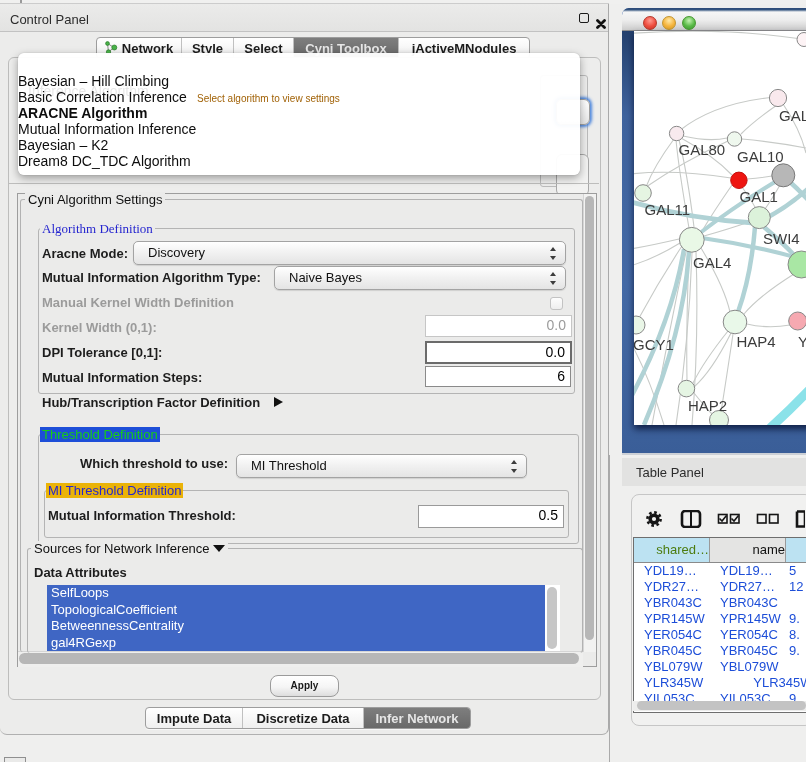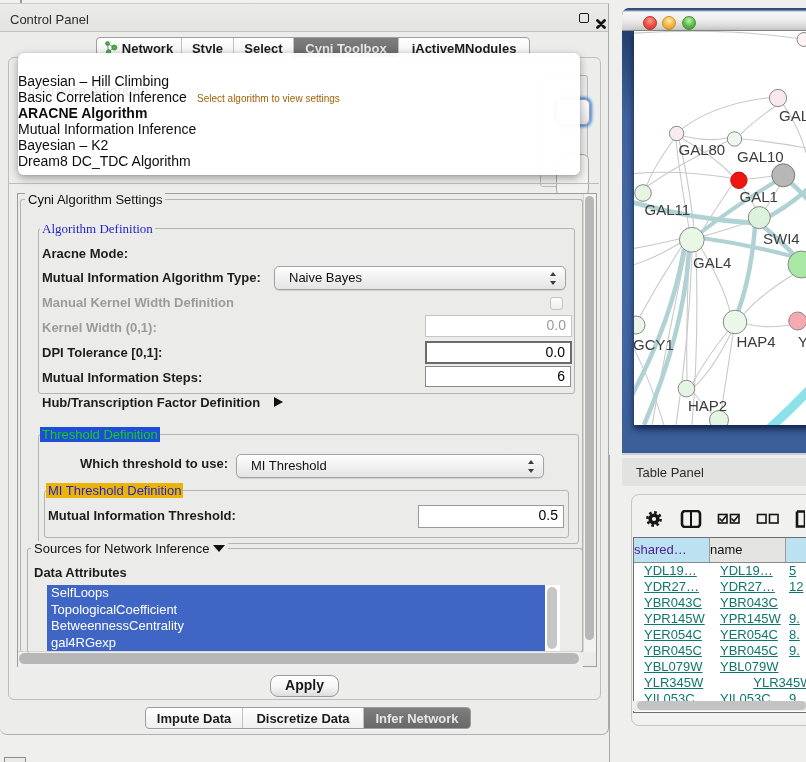--- a/index.html
+++ b/index.html
@@ -71,20 +71,24 @@
   <div class="abs" style="left:19px;top:649px;width:560px;height:11px;background:#b7b7b7;border-radius:6px;"></div>
 
   <div class="abs" style="left:20px;top:195px;width:561px;height:452px;border:1px solid #b2b2b2;border-radius:3px;border-bottom:none;"></div>
   <div class="abs" style="left:25px;top:188px;background:#ebebea;padding:0 3px;font-size:13px;color:#111;">Cyni Algorithm Settings</div>
 
   <div class="fsleg" style="left:38px;top:224px;width:535px;height:164px;">
       <span style="color:#2525cf;background:#ebebea;font-family:Liberation Serif, serif;">Algorithm Definition</span>
     </div>
 
   <div class="lbl" style="left:42px;top:242px;">Aracne Mode:</div>
+  <div class="combo" style="left:133px;top:237px;width:431px;height:22px;">
+      <span class="ct">Discovery</span>
+      <span class="stepper"></span>
+    </div>
 
   <div class="lbl" style="left:42px;top:266px;">Mutual Information Algorithm Type:</div>
   <div class="combo" style="left:274px;top:262px;width:290px;height:22px;">
       <span class="ct">Naive Bayes</span>
       <span class="stepper"></span>
     </div>
 
   <div class="lbl" style="left:42px;top:291px;color:#9b9b9b;">Manual Kernel Width Definition</div>
   <div class="abs" style="left:550px;top:293px;width:11px;height:11px;border:1px solid #c3c3c3;border-radius:3px;background:linear-gradient(#fdfdfd,#eee);"></div>
 
@@ -98,40 +102,40 @@
   <div class="inp" style="left:425px;top:362px;width:139px;height:18px;border:1.5px solid #8a8a8a;padding:1px 5px 0 0;">6</div>
 
   <div class="lbl" style="left:42px;top:391px;">Hub/Transcription Factor Definition</div>
   <div class="abs" style="left:274px;top:393px;width:0;height:0;border-left:9px solid #111;border-top:5.5px solid transparent;border-bottom:5.5px solid transparent;"></div>
 
   <div class="fsleg" style="left:38px;top:430px;width:539px;height:108px;">
       <span style="color:#17cd17;background:#1d4ed8;">Threshold Definition</span>
     </div>
 
   <div class="lbl" style="left:80px;top:452px;">Which threshold to use:</div>
-  <div class="combo" style="left:236px;top:450px;width:289px;height:22px;padding-left:17px;">
+  <div class="combo" style="left:236px;top:450px;width:289px;height:22px;">
       <span class="ct">MI Threshold</span>
       <span class="stepper"></span>
     </div>
 
   <div class="fsleg" style="left:44px;top:486px;width:523px;height:46px;">
       <span style="color:#2525cf;background:#eab308;">MI Threshold Definition</span>
     </div>
   <div class="lbl" style="left:48px;top:504px;">Mutual Information Threshold:</div>
   <div class="inp" style="left:418px;top:501px;width:139px;height:20px;border:1.5px solid #9a9a9a;padding:1px 5px 0 0;">0.5</div>
 
   <div class="abs" style="left:27px;top:544px;width:554px;height:104px;border:1px solid #b2b2b2;border-radius:3px;border-bottom:none;"></div>
   <div class="abs" style="left:31px;top:537px;background:#ebebea;padding:0 3px;font-size:13px;color:#111;">Sources for Network Inference <span style="display:inline-block;width:0;height:0;border-top:7px solid #111;border-left:6px solid transparent;border-right:6px solid transparent;vertical-align:1px;"></span></div>
   <div class="lbl" style="left:34px;top:561px;">Data Attributes</div>
 
   <div class="abs" style="left:47px;top:581px;width:513px;height:66px;background:#fff;"></div>
   <div class="abs" style="left:47px;top:581px;width:498px;height:66px;background:#3f66c4;color:#fff;font-size:13px;line-height:16.5px;padding-left:4px;box-sizing:border-box;overflow:hidden;">SelfLoops<br>TopologicalCoefficient<br>BetweennessCentrality<br>gal4RGexp</div>
   <div class="abs" style="left:547px;top:583px;width:10px;height:62px;background:#c6c6c6;border-radius:5px;"></div>
 
-  <div class="abs" style="left:270px;top:671px;width:67px;height:20px;border:1px solid #9b9b9b;border-radius:8px;background:linear-gradient(#ffffff,#f5f5f5 55%,#dddddd);font-size:14px;font-weight:bold;color:#1a1a1a;text-align:center;line-height:19px;">Apply</div>
+  <div class="abs" style="left:270px;top:671px;width:67px;height:20px;border:1px solid #9b9b9b;border-radius:8px;background:linear-gradient(#ffffff,#f5f5f5 55%,#dddddd);font-size:10px;font-weight:bold;color:#1a1a1a;text-align:center;line-height:19px;">Apply</div>
 
   <div class="seg" style="left:145px;top:703px;height:20px;">
     <div style="width:96px;">Impute Data</div>
     <div style="width:120px;">Discretize Data</div>
     <div class="sel" style="width:106px;">Infer Network</div>
   </div>
 </div>
 
 <div class="abs" style="left:4px;top:757px;width:20px;height:10px;border:1.5px solid #8f8f8f;background:#eaeae9;"></div>
 
@@ -258,25 +262,25 @@
     </g>
     <path d="M74.5 8.5 L77 11 L81.5 5.5" fill="none" stroke="#151515" stroke-width="1.6"></path>
     <path d="M86.5 8.5 L89 11 L93.5 5.5" fill="none" stroke="#151515" stroke-width="1.6"></path>
     <path d="M152 1.5 h8 v15" fill="none" stroke="#151515" stroke-width="2.6"></path>
     <path d="M152 1.5 v15 h8" fill="none" stroke="#151515" stroke-width="2.6"></path>
   </svg>
 </div>
 
 <div class="abs" style="left:633px;top:537px;width:173px;height:174px;border:1px solid #6e6e6e;border-right:none;background:#fff;overflow:hidden;font-size:13px;">
   <div style="display:flex;height:24px;border-bottom:1px solid #8a8a8a;background:#e4e4e3;">
-    <div style="width:75px;background:#bce2f2;border-right:1px solid #9a9a9a;text-align:left;line-height:24px;color:#4c1d95;">shared…</div>
-    <div style="width:75px;border-right:1px solid #9a9a9a;text-align:left;line-height:24px;color:#111;">name</div>
+    <div style="width:75px;background:#bce2f2;border-right:1px solid #9a9a9a;text-align:right;line-height:24px;color:#4d7c0f;">shared…</div>
+    <div style="width:75px;border-right:1px solid #9a9a9a;text-align:right;line-height:24px;color:#111;">name</div>
     <div style="flex:1;background:#bce2f2;"></div>
   </div>
-  <div style="line-height:16px;color:#0f766e;text-decoration:underline;">
+  <div style="line-height:16px;color:#1d4ed8;">
     <div style="display:flex;">
         <div style="width:66px;padding-left:10px;">YDL19…</div>
         <div style="width:66px;padding-left:10px;">YDL19…</div>
         <div style="padding-left:3px;">5</div>
       </div>
     <div style="display:flex;">
         <div style="width:66px;padding-left:10px;">YDR27…</div>
         <div style="width:66px;padding-left:10px;">YDR27…</div>
         <div style="padding-left:3px;">12</div>
       </div>

